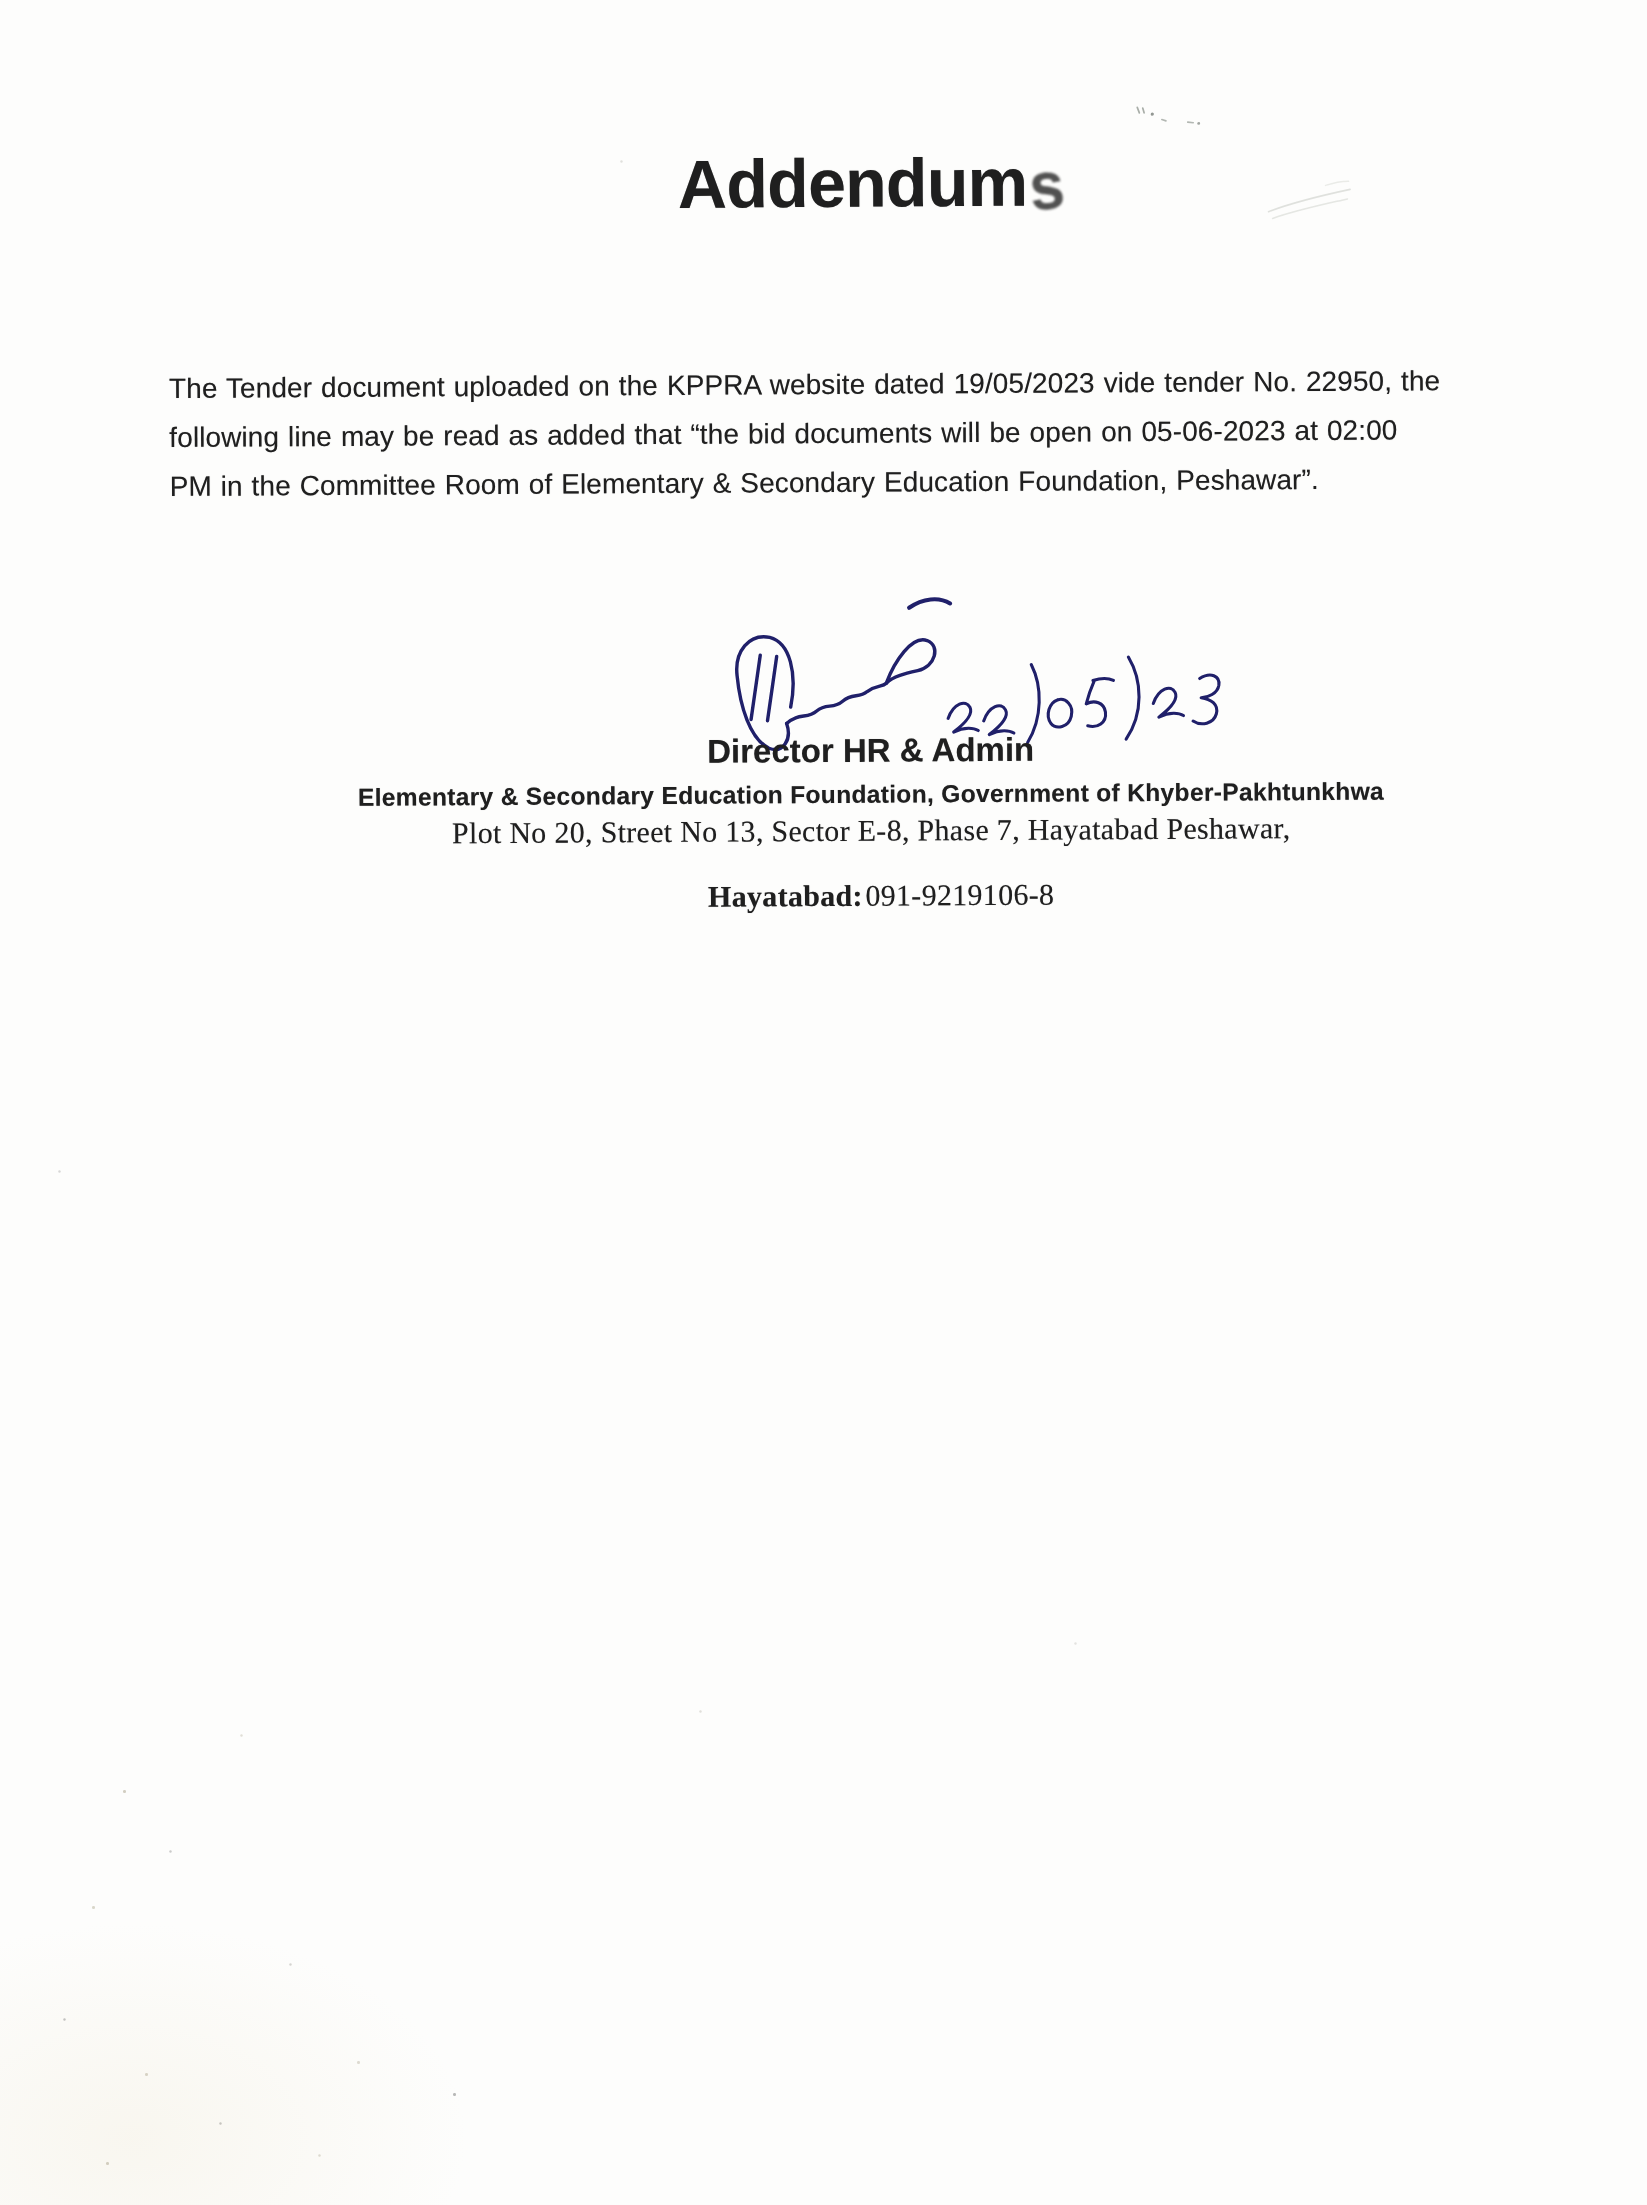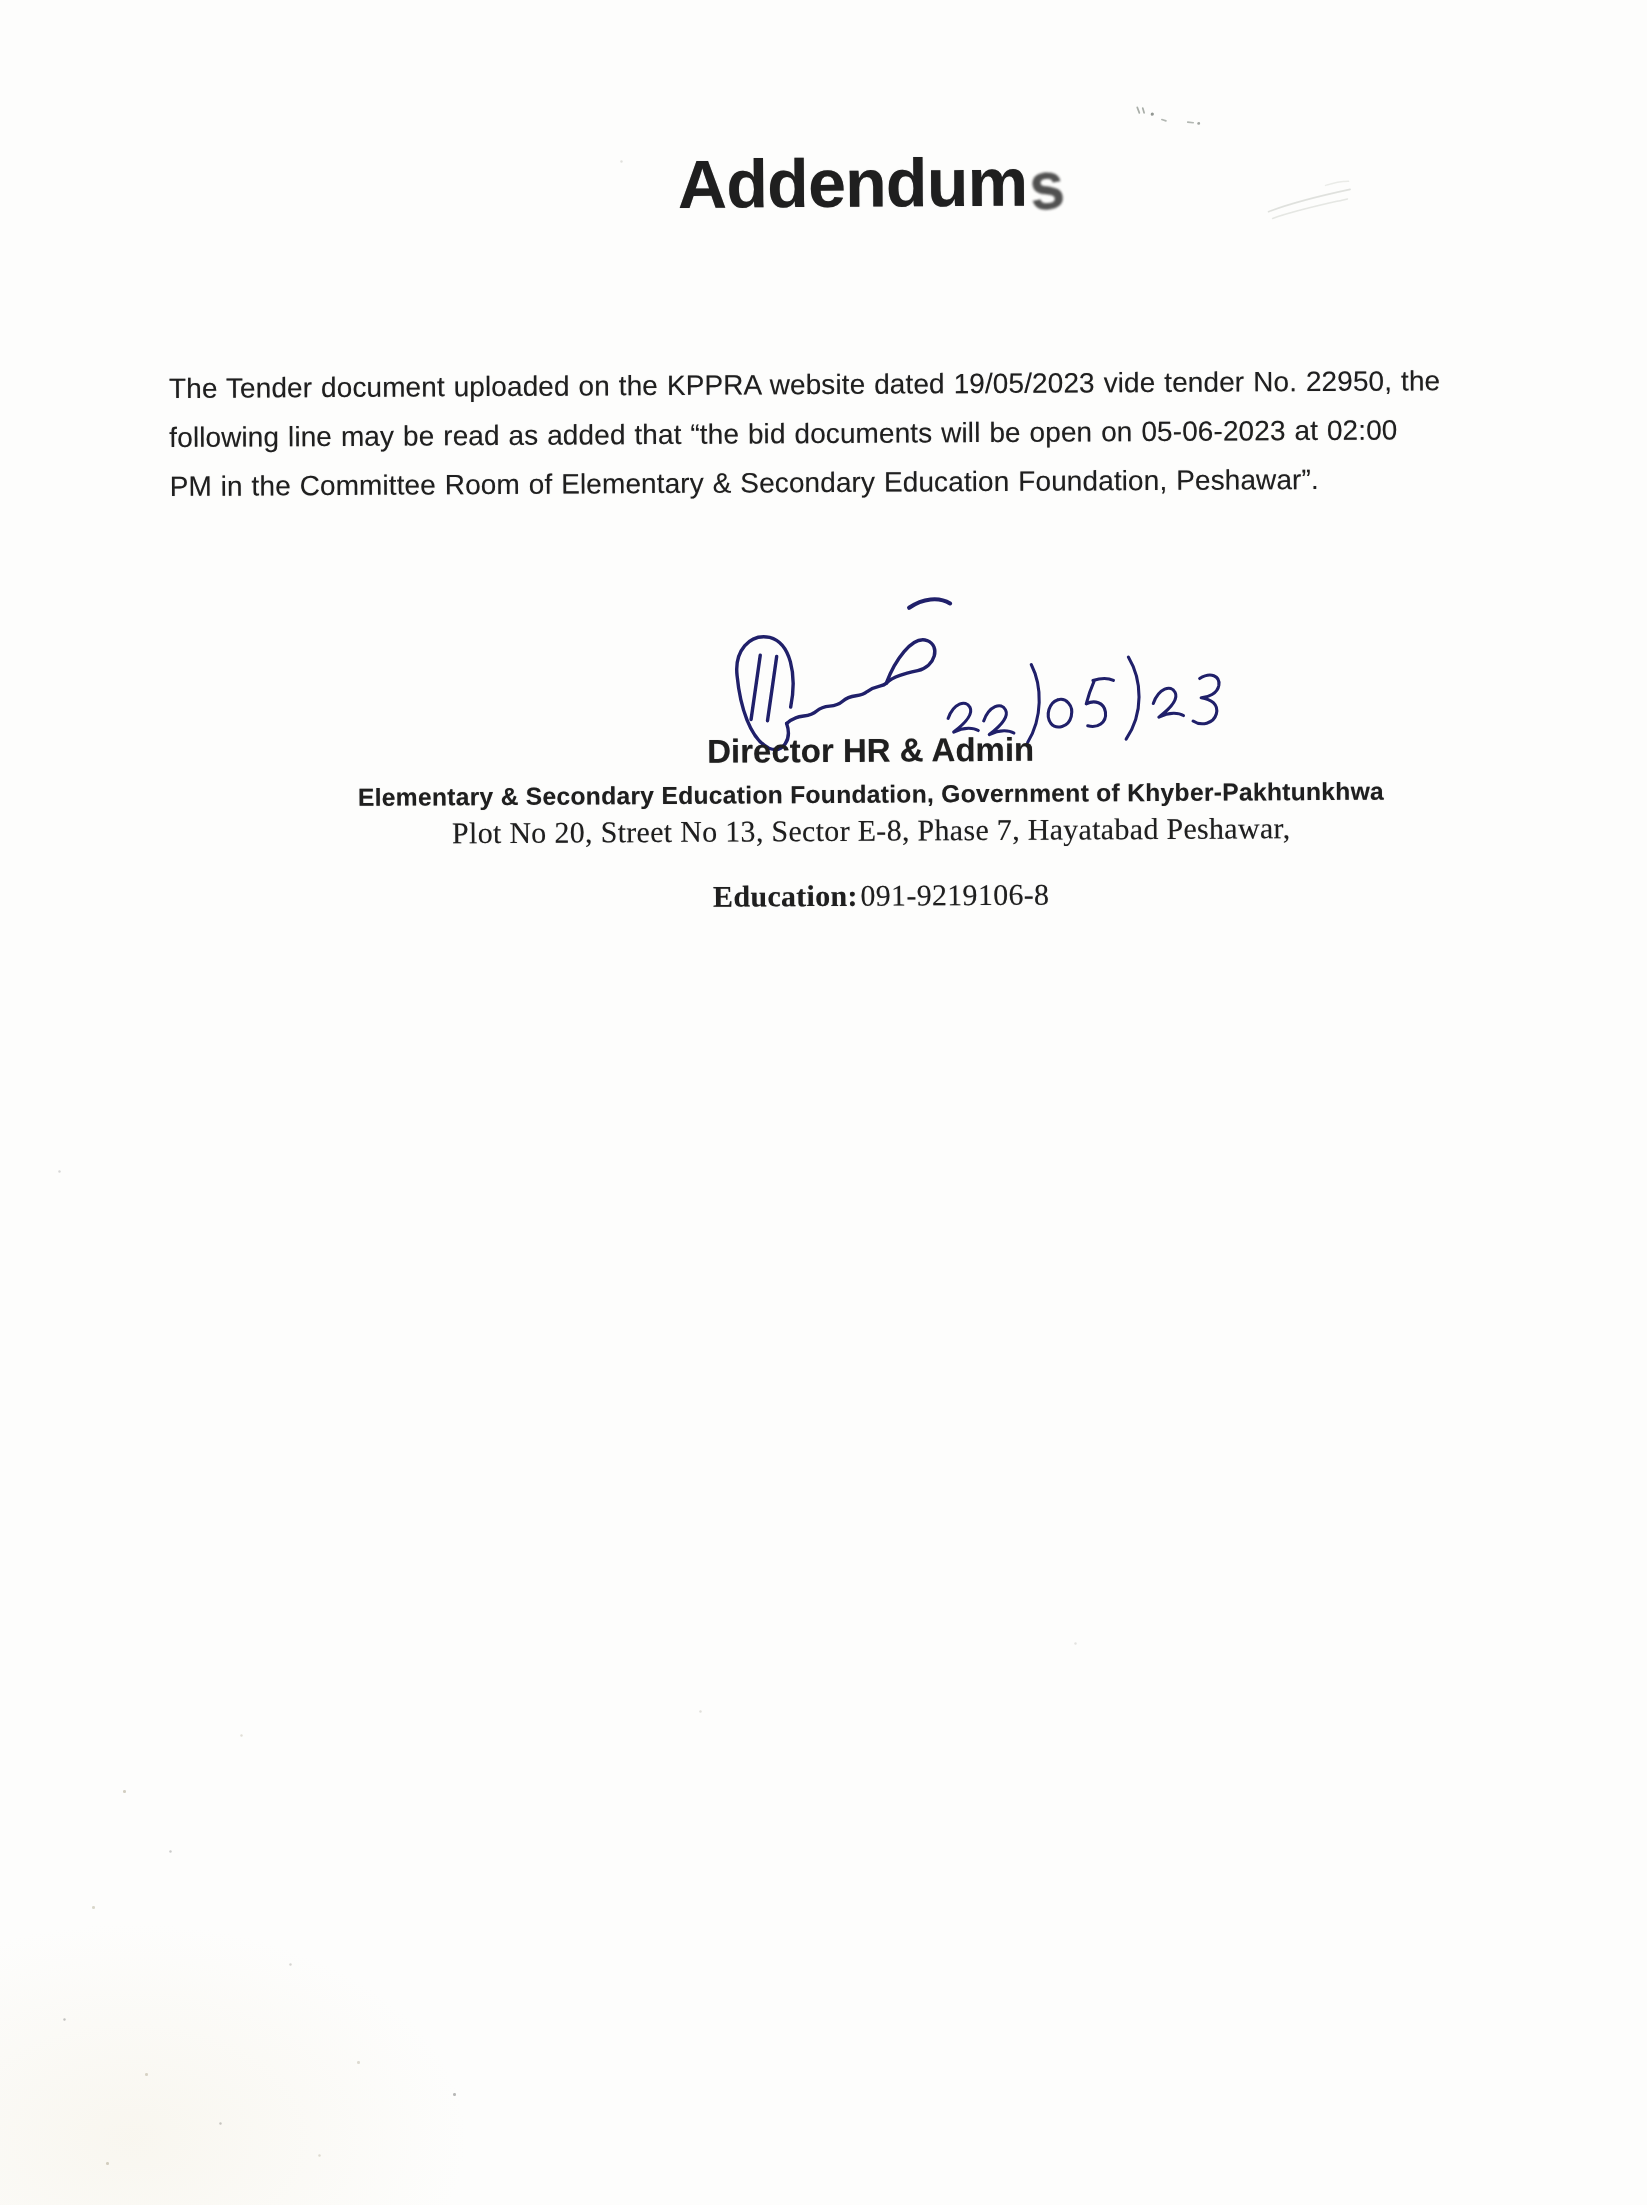--- a/index.html
+++ b/index.html
@@ -189,21 +189,21 @@
         <path d="M 648 176 C 656 154, 674 148, 680 160 C 685 170, 672 184, 656 196 C 672 188, 686 190, 692 194" stroke-width="4.5"></path>
         <path d="M 716 140 C 732 130, 746 136, 744 150 C 742 162, 728 168, 718 168 C 732 170, 744 178, 740 192 C 736 206, 718 210, 706 202" stroke-width="4.5"></path>
       </svg>
     </div>
 
     <div class="signoff">
       <div class="role-line soft">Director HR &amp; Admin</div>
       <div class="org-line soft">Elementary &amp; Secondary Education Foundation, Government of Khyber-Pakhtunkhwa</div>
       <div class="address-line soft">Plot No 20, Street No 13, Sector E-8, Phase 7, Hayatabad Peshawar,</div>
       <div class="phone-line soft">
-        <span class="phone-label">Education:</span><span class="phone-value">091-9219106-8</span>
+        <span class="phone-label">Hayatabad:</span><span class="phone-value">091-9219106-8</span>
       </div>
     </div>
 
     <svg class="artifact top-marks" viewBox="0 0 160 70" fill="none">
       <path d="M 22 12 l 3 8 M 30 13 l 2 7" stroke="#8d948d" stroke-width="2.5" stroke-linecap="round"></path>
       <circle cx="44" cy="22" r="2.4" fill="#6f756f"></circle>
       <path d="M 58 30 l 6 2 M 96 34 l 8 1" stroke="#9aa09a" stroke-width="2.5" stroke-linecap="round"></path>
       <circle cx="112" cy="36" r="2.2" fill="#848a84"></circle>
     </svg>
 

